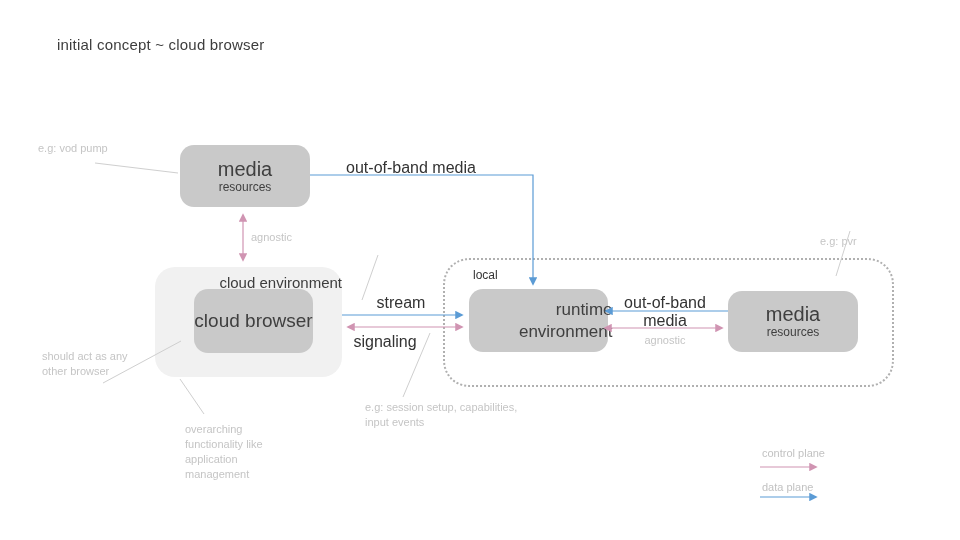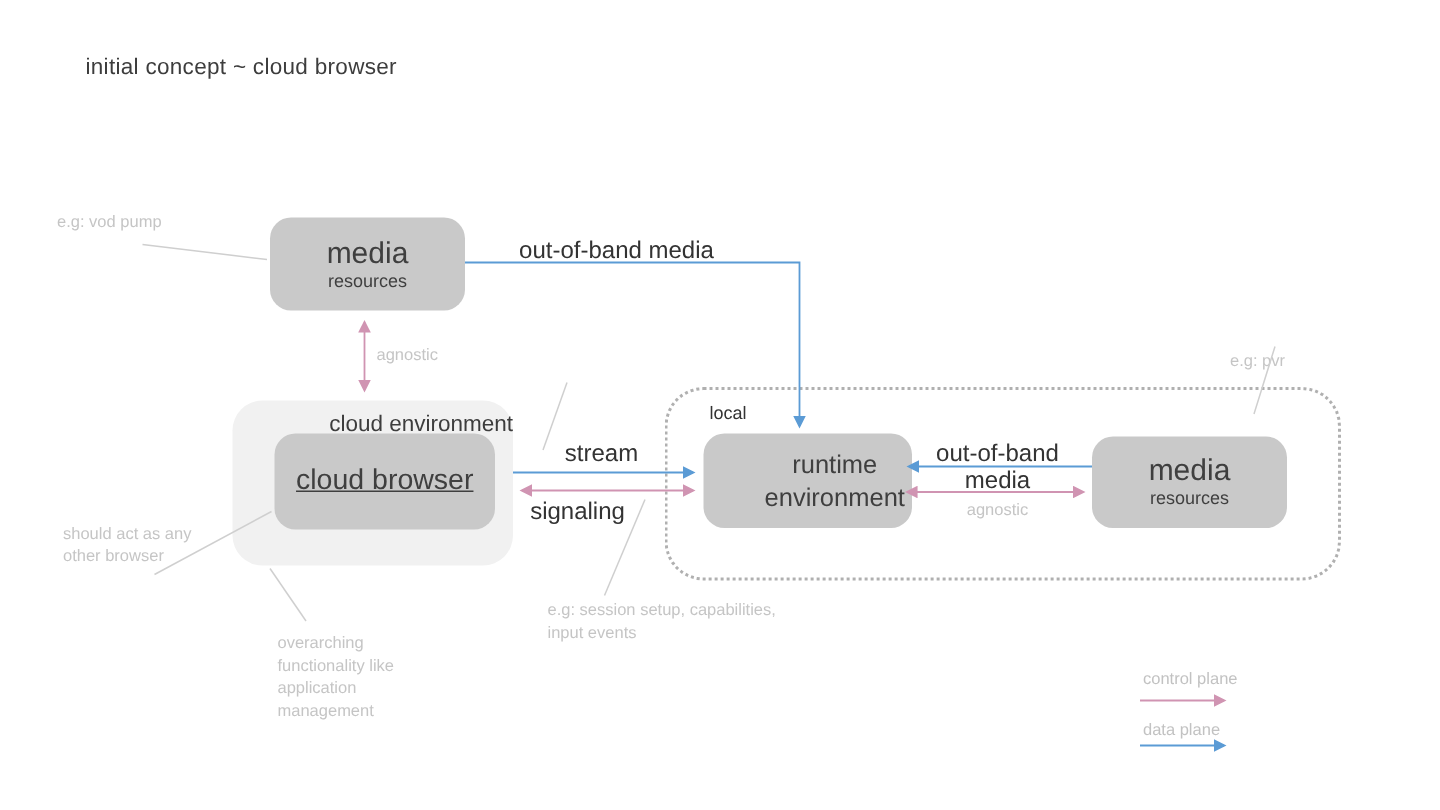--- a/index.html
+++ b/index.html
@@ -4,21 +4,21 @@
 <style>
   html,body{margin:0;padding:0;background:#ffffff;}
   #canvas{
     position:relative;width:960px;height:540px;background:#ffffff;overflow:hidden;
     font-family:"Liberation Sans","DejaVu Sans",sans-serif;color:#3d3d3d;border-radius:21px;
   }
   .abs{position:absolute;}
   .page-title{left:57px;top:36px;font-size:15px;color:#3d3d3d;letter-spacing:.2px;}
   .node{
     position:absolute;background:#c9c9c9;border-radius:14px;color:#3f3f3f;
-    display:flex;flex-direction:column;align-items:center;justify-content:center;text-align:center;
+    display:flex;flex-direction:column;align-items:center;justify-content:center;text-align:right;
   }
   .node .big{font-size:20px;line-height:1.1;}
   .node .small{font-size:12px;line-height:1.2;}
   .container-box{
     position:absolute;background:#f1f1f1;border-radius:20px;
   }
   .container-label{position:absolute;width:100%;top:7px;text-align:right;font-size:15px;color:#3d3d3d;}
   .dotted-zone{
     position:absolute;border:2px dotted #b0b0b0;border-radius:26px;background:transparent;
   }
@@ -41,21 +41,21 @@
   </div>
 
   <div class="dotted-zone" style="left:443px;top:258px;width:447px;height:125px;"></div>
   <div class="abs" style="left:473px;top:268px;font-size:12px;color:#333;">local</div>
 
   <div class="node" style="left:180px;top:145px;width:130px;height:62px;">
     <div class="big">media</div>
     <div class="small">resources</div>
   </div>
 
-  <div class="node" style="left:183px;top:289px;width:147px;height:64px;text-decoration:underline;">
+  <div class="node" style="left:194px;top:289px;width:119px;height:64px;">
     <div class="cb-text">cloud browser</div>
   </div>
 
   <div class="node" style="left:469px;top:289px;width:103px;height:63px;padding-left:36px;">
     <div class="rt-text">runtime environment</div>
   </div>
 
   <div class="node" style="left:728px;top:291px;width:130px;height:61px;">
     <div class="big">media</div>
     <div class="small">resources</div>

